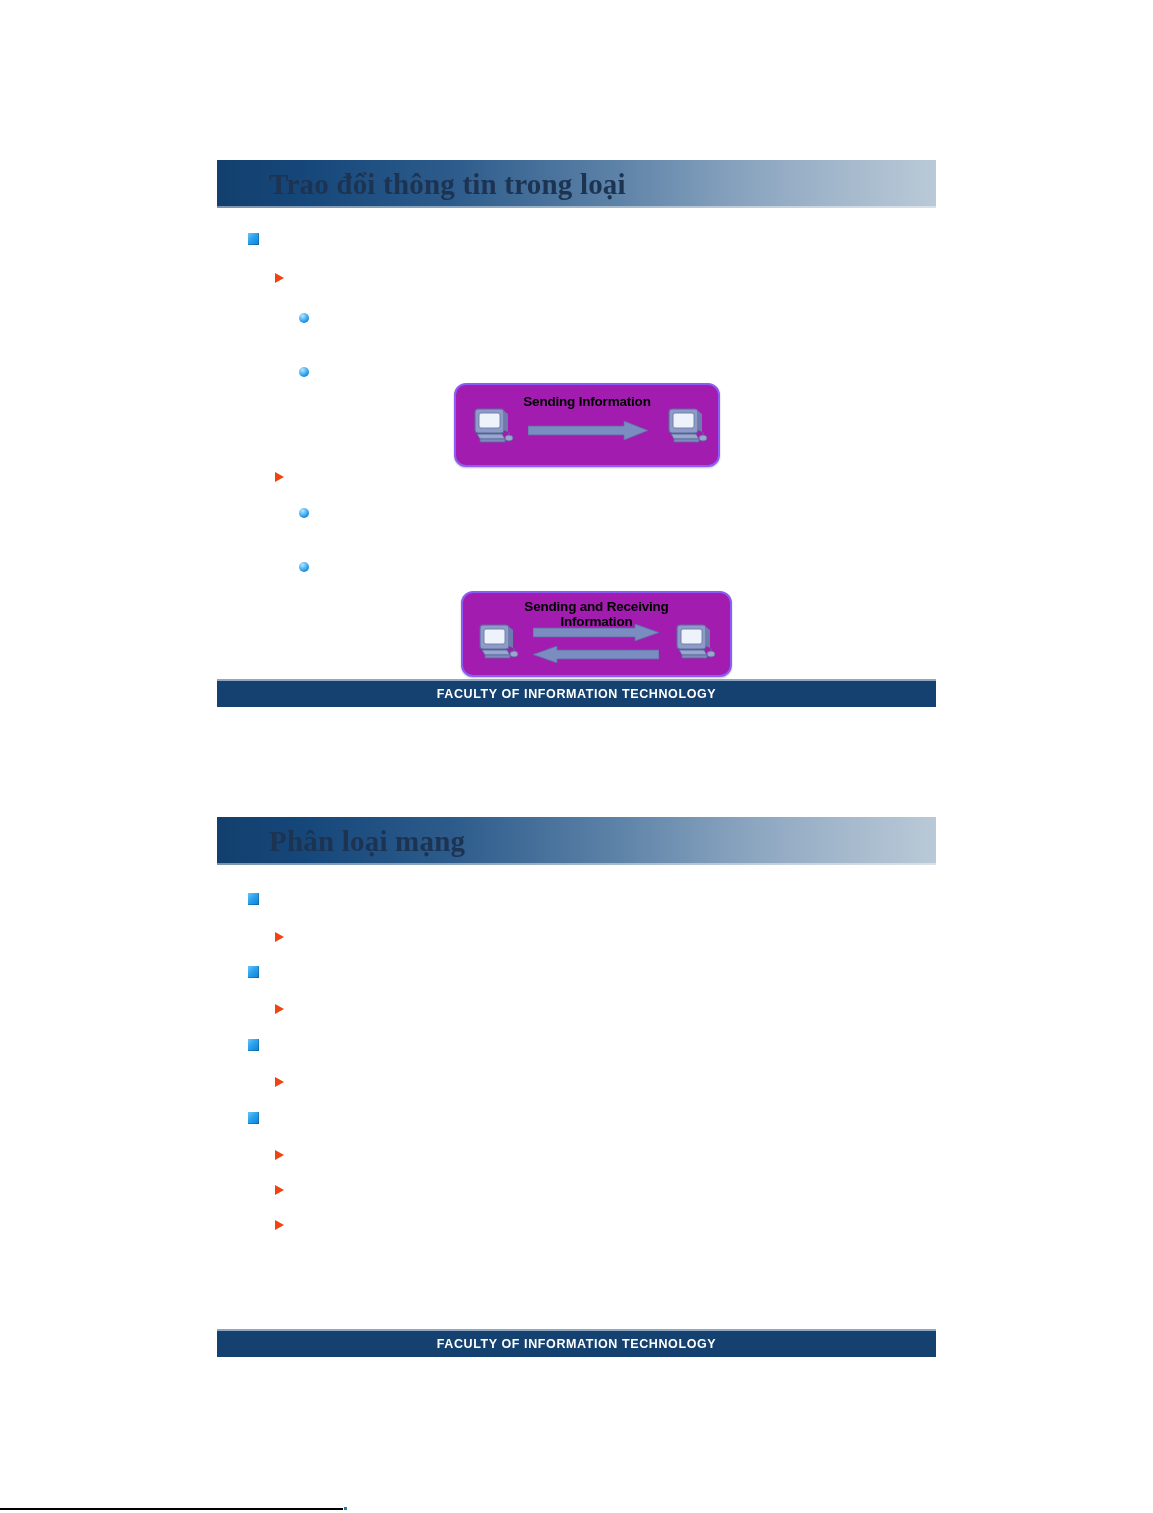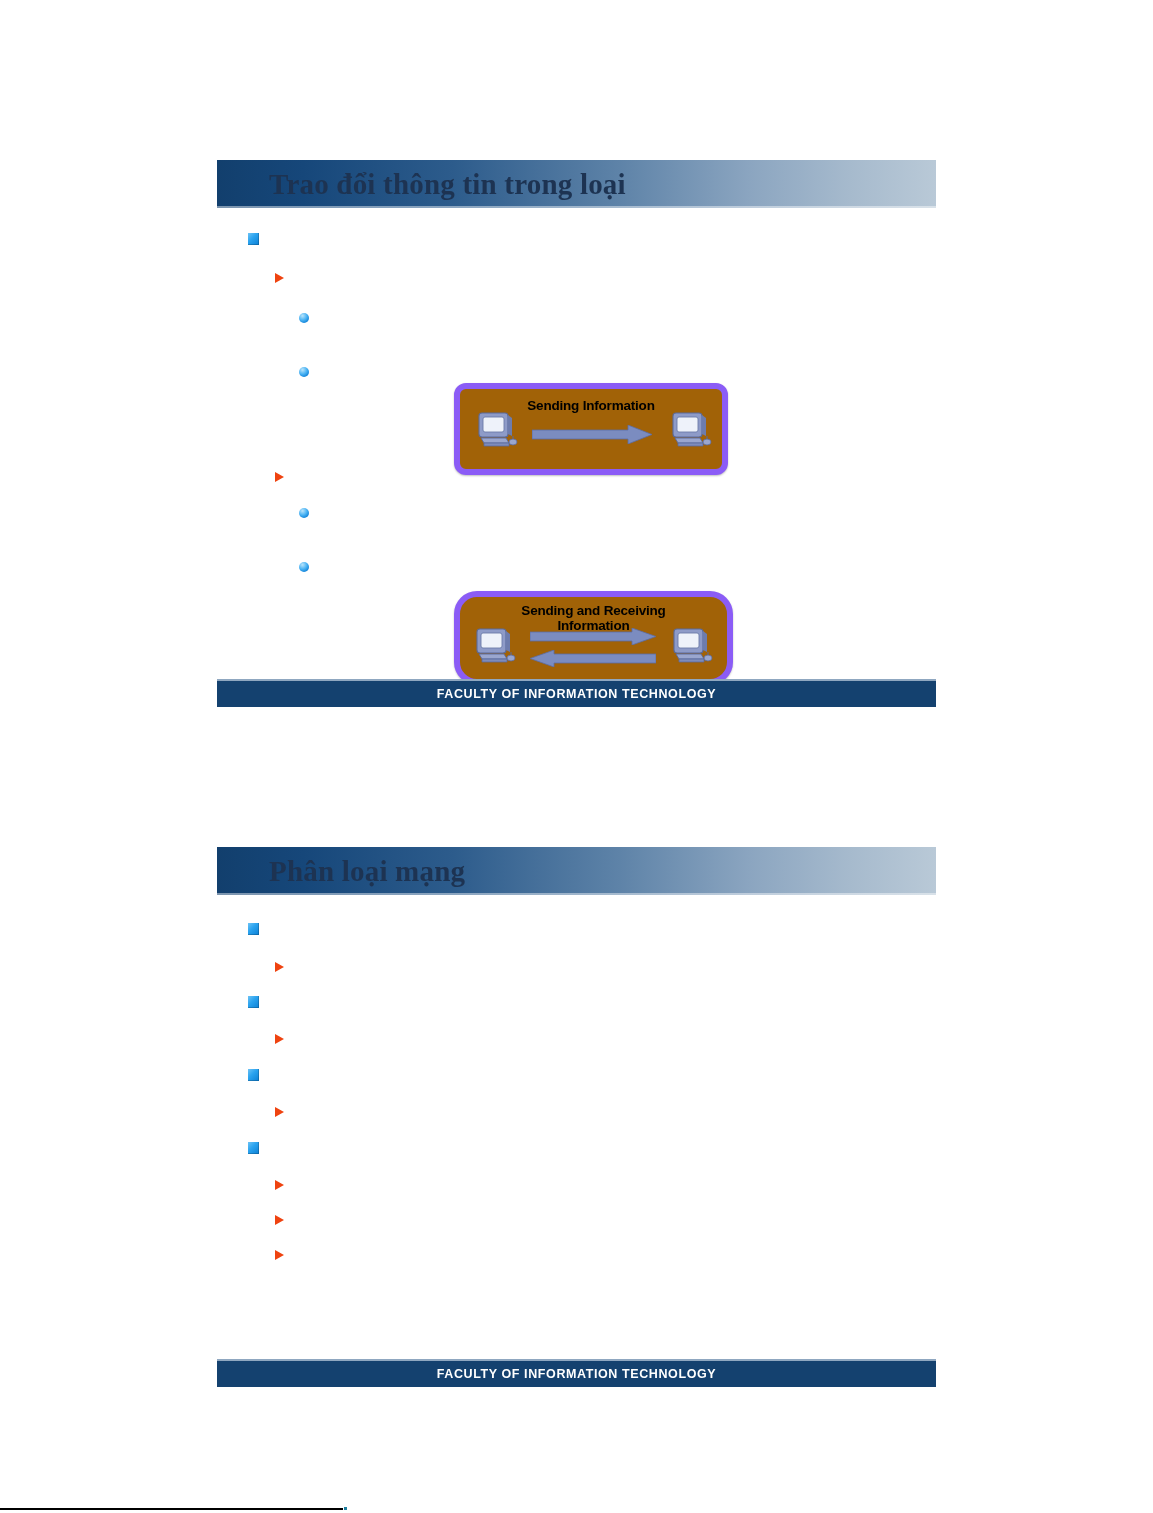--- a/index.html
+++ b/index.html
@@ -16,21 +16,21 @@
   }
 
   
   .slide {
     position: absolute;
     left: 217px;
     width: 719px;
     background: #ffffff;
   }
   #slide-1 { top: 160px;  height: 545px; }
-  #slide-2 { top: 847px;  height: 540px; }
+  #slide-2 { top: 817px;  height: 540px; }
 
   
   .title-bar {
     position: absolute;
     left: 0;
     width: 719px;
     height: 48px;
     background: linear-gradient(to right,
                 #123f6d 0%,
                 #16477a 12%,
@@ -125,22 +125,22 @@
     height: 10px;
     flex: 0 0 auto;
     margin-top: 1px;
     border-radius: 50%;
     background: radial-gradient(circle at 35% 28%, #b9e4fb 0%, #49b2f3 45%, #1182d8 78%, #0a5f9e 100%);
   }
 
   
   .figure-box {
     position: absolute;
-    background: #a16207;
-    border: 6px solid #8b5cf6;
+    background: #a21caf;
+    border: 2px solid #8b5cf6;
     border-radius: 12px;
     box-shadow: 0 1px 2px rgba(0,0,0,0.25);
   }
   .fig-caption {
     position: absolute;
     width: 100%;
     text-align: center;
     font-family: "Liberation Sans", sans-serif;
     font-size: 13.5px;
     font-weight: bold;
@@ -261,21 +261,21 @@
         <path d="M7 25 L7 7 Q7 4 10 4 L33 4 Q36 4 36 7 L36 25 Q36 28 33 28 L10 28 Q7 28 7 25 Z" fill="#8e9bc8" stroke="#5a6a9c" stroke-width="1.1"></path>
         <rect x="11" y="8" width="21" height="15" rx="2" fill="#eef2fa" stroke="#6b7ba8" stroke-width="0.9"></rect>
         <path d="M36 6 L40 9 L40 27 L36 25 Z" fill="#6d7cad"></path>
         <path d="M9 29 L34 29 L37 34 L12 34 Z" fill="#9aa6ce" stroke="#5a6a9c" stroke-width="0.9"></path>
         <path d="M12 34 L37 34 L37 37 L12 37 Z" fill="#7e8cbb" stroke="#5a6a9c" stroke-width="0.8"></path>
         <ellipse cx="41" cy="33" rx="4" ry="3" fill="#9aa6ce" stroke="#5a6a9c" stroke-width="0.8"></ellipse>
         <path d="M41 30 L41 27" stroke="#5a6a9c" stroke-width="1"></path>
       </svg>
     </div>
 
-    <div class="figure-box" id="figure-sending-receiving" style="left:237px; top:431px; width:267px; height:82px;border-radius:23px;">
+    <div class="figure-box" id="figure-sending-receiving" style="left:244px; top:431px; width:267px; height:82px;">
 
       <div class="fig-caption" style="left:0; top:6px;">
         <div>Sending and Receiving</div>
         <div>Information</div>
       </div>
 
       <svg class="pc-icon" style="left:10px; top:28px;" viewBox="0 0 46 46">
         <path d="M7 25 L7 7 Q7 4 10 4 L33 4 Q36 4 36 7 L36 25 Q36 28 33 28 L10 28 Q7 28 7 25 Z" fill="#8e9bc8" stroke="#5a6a9c" stroke-width="1.1"></path>
         <rect x="11" y="8" width="21" height="15" rx="2" fill="#eef2fa" stroke="#6b7ba8" stroke-width="0.9"></rect>
         <path d="M36 6 L40 9 L40 27 L36 25 Z" fill="#6d7cad"></path>

